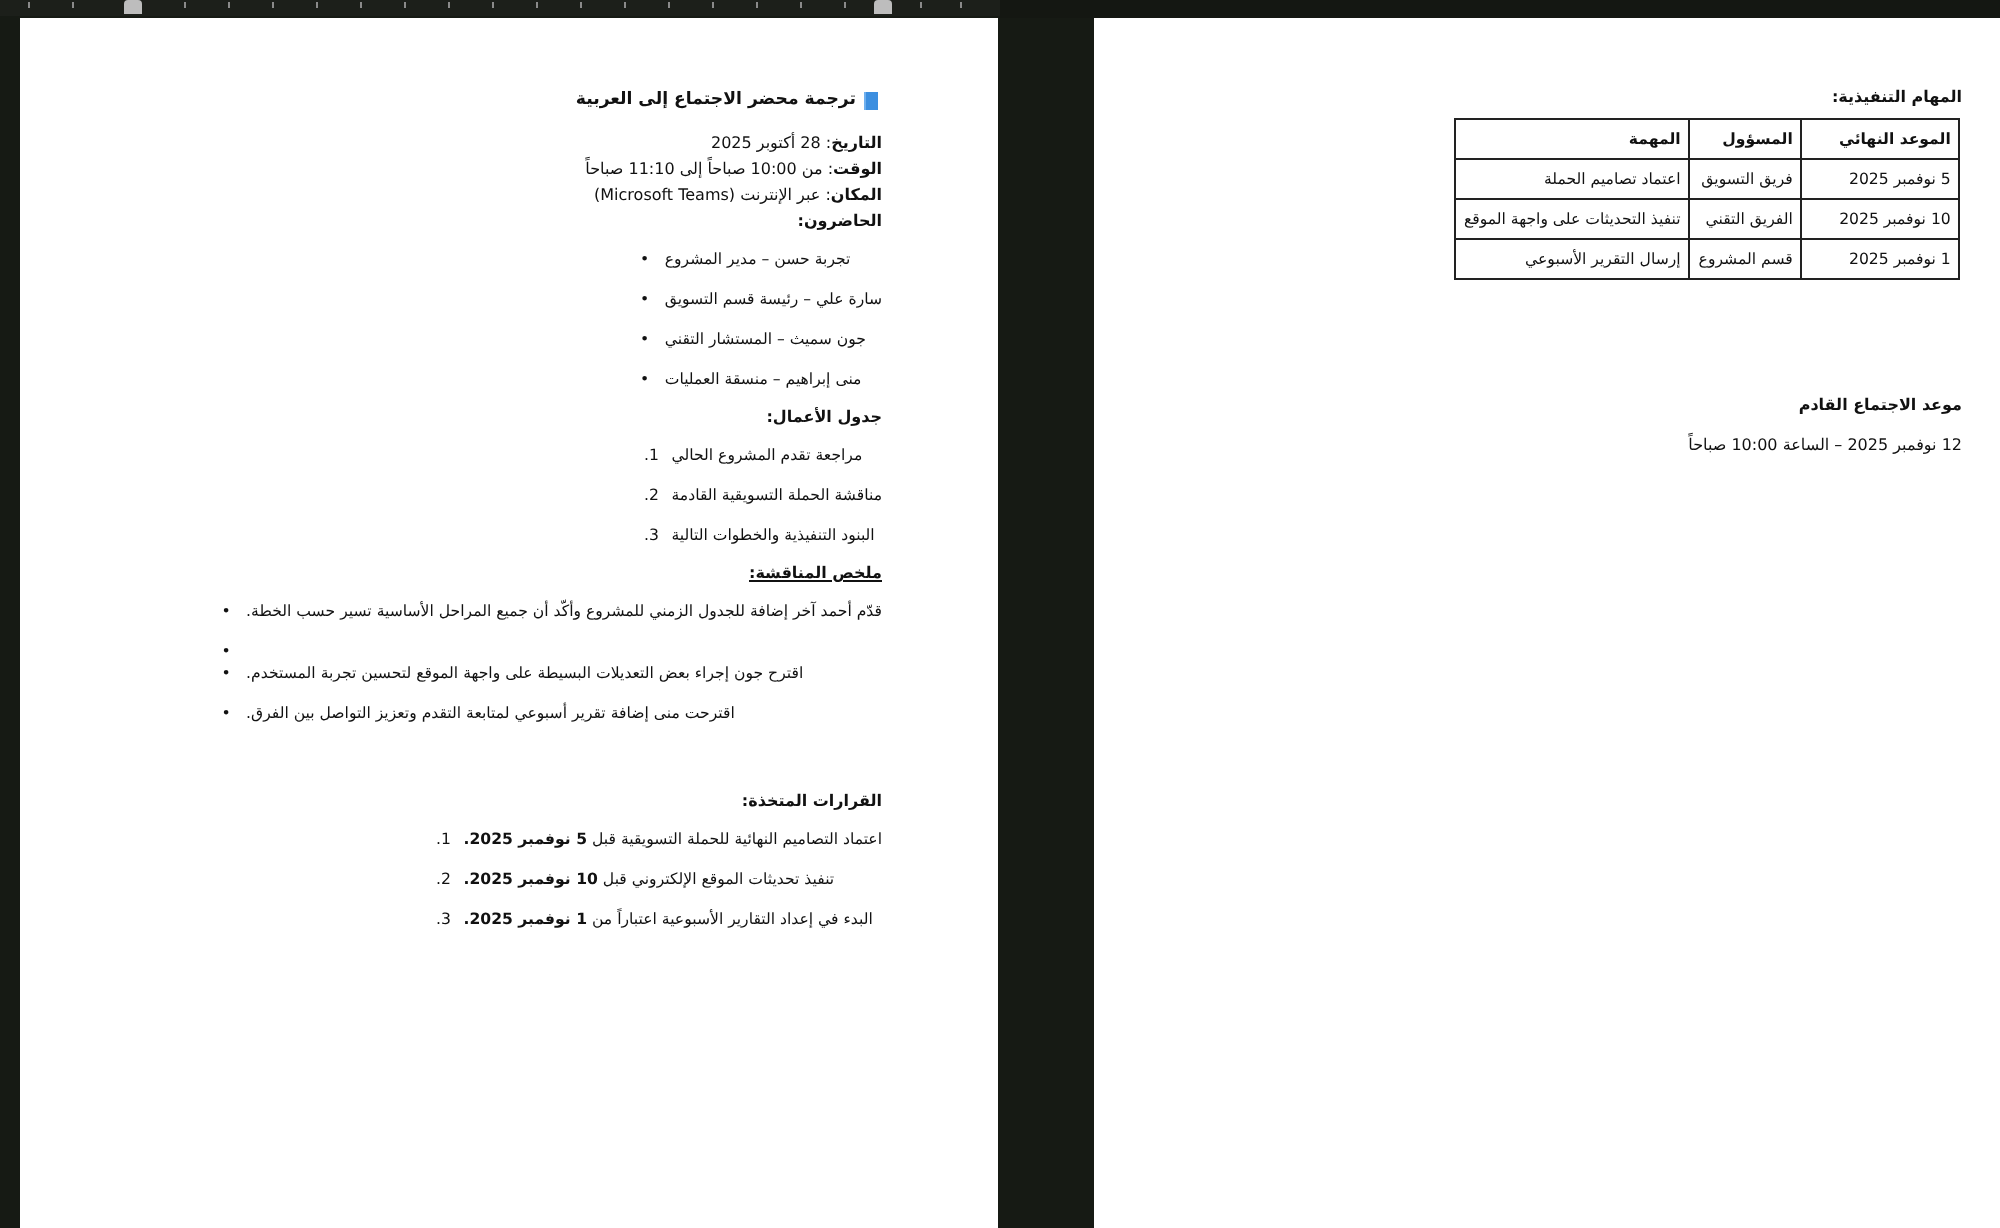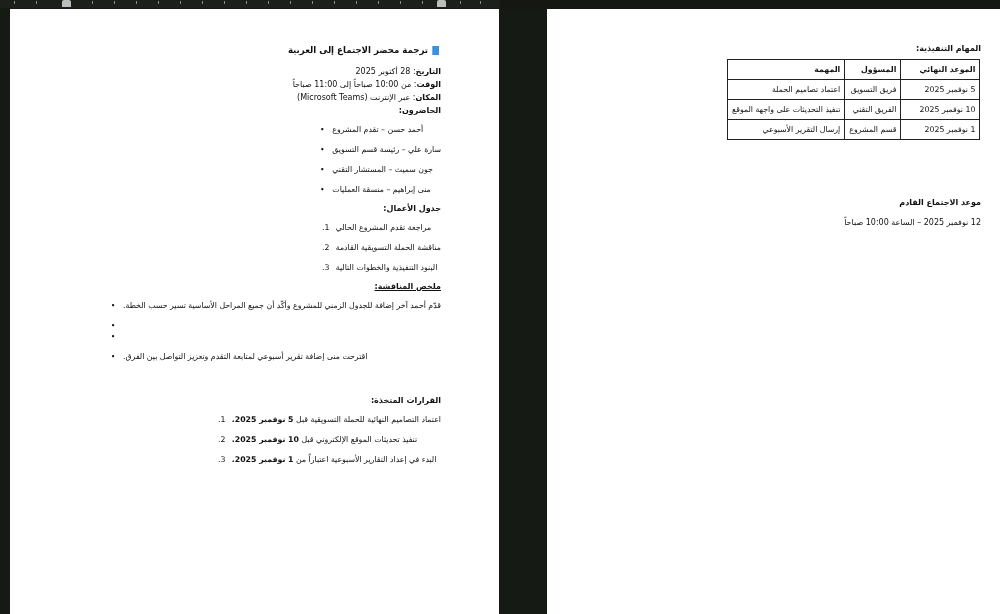--- a/index.html
+++ b/index.html
@@ -96,32 +96,32 @@
     <span class="book-icon"></span>
     <span>ترجمة محضر الاجتماع إلى العربية</span>
   </div>
 
   <div class="meta-line" style="top:58px;">
     <b>التاريخ</b><span>:</span>
     <span>28 أكتوبر 2025</span>
   </div>
   <div class="meta-line" style="top:71px;">
     <b>الوقت</b><span>:</span>
-    <span>من 10:00 صباحاً إلى 11:00 صباحاً</span>
+    <span>من 10:00 صباحاً إلى 11:10 صباحاً</span>
   </div>
   <div class="meta-line" style="top:84px;">
     <b>المكان</b><span>:</span>
     <span>عبر الإنترنت (Microsoft Teams)</span>
   </div>
   <div class="heading" style="top:97px;">الحاضرون:</div>
 
   <ul class="bullet-list" style="top:116px; right:58px;">
     <li class="row" style="height:20px;">
       <span class="marker-col">•</span>
-      <span class="text-col">أحمد حسن – تقدم المشروع</span>
+      <span class="text-col">تجربة حسن – مدير المشروع</span>
     </li>
     <li class="row" style="height:20px;">
       <span class="marker-col">•</span>
       <span class="text-col">سارة علي – رئيسة قسم التسويق</span>
     </li>
     <li class="row" style="height:20px;">
       <span class="marker-col">•</span>
       <span class="text-col">جون سميث – المستشار التقني</span>
     </li>
     <li class="row" style="height:20px;">
@@ -152,20 +152,21 @@
   <ul class="bullet-list" style="top:292px; right:58px;">
     <li class="row" style="height:20px;">
       <span class="marker-col">•</span>
       <span class="text-col">قدّم أحمد آخر إضافة للجدول الزمني للمشروع وأكّد أن جميع المراحل الأساسية تسير حسب الخطة.</span>
     </li>
     <li class="row" style="height:11px;">
       <span class="marker-col">•</span>
     </li>
     <li class="row" style="height:20px;">
       <span class="marker-col">•</span>
+      <span class="text-col">اقترح جون إجراء بعض التعديلات البسيطة على واجهة الموقع لتحسين تجربة المستخدم.</span>
     </li>
     <li class="row" style="height:20px;">
       <span class="marker-col">•</span>
       <span class="text-col">اقترحت منى إضافة تقرير أسبوعي لمتابعة التقدم وتعزيز التواصل بين الفرق.</span>
     </li>
   </ul>
 
   <div class="heading" style="top:387px;">القرارات المتخذة:</div>
 
   <ol class="num-list" style="top:406px; right:58px;">

